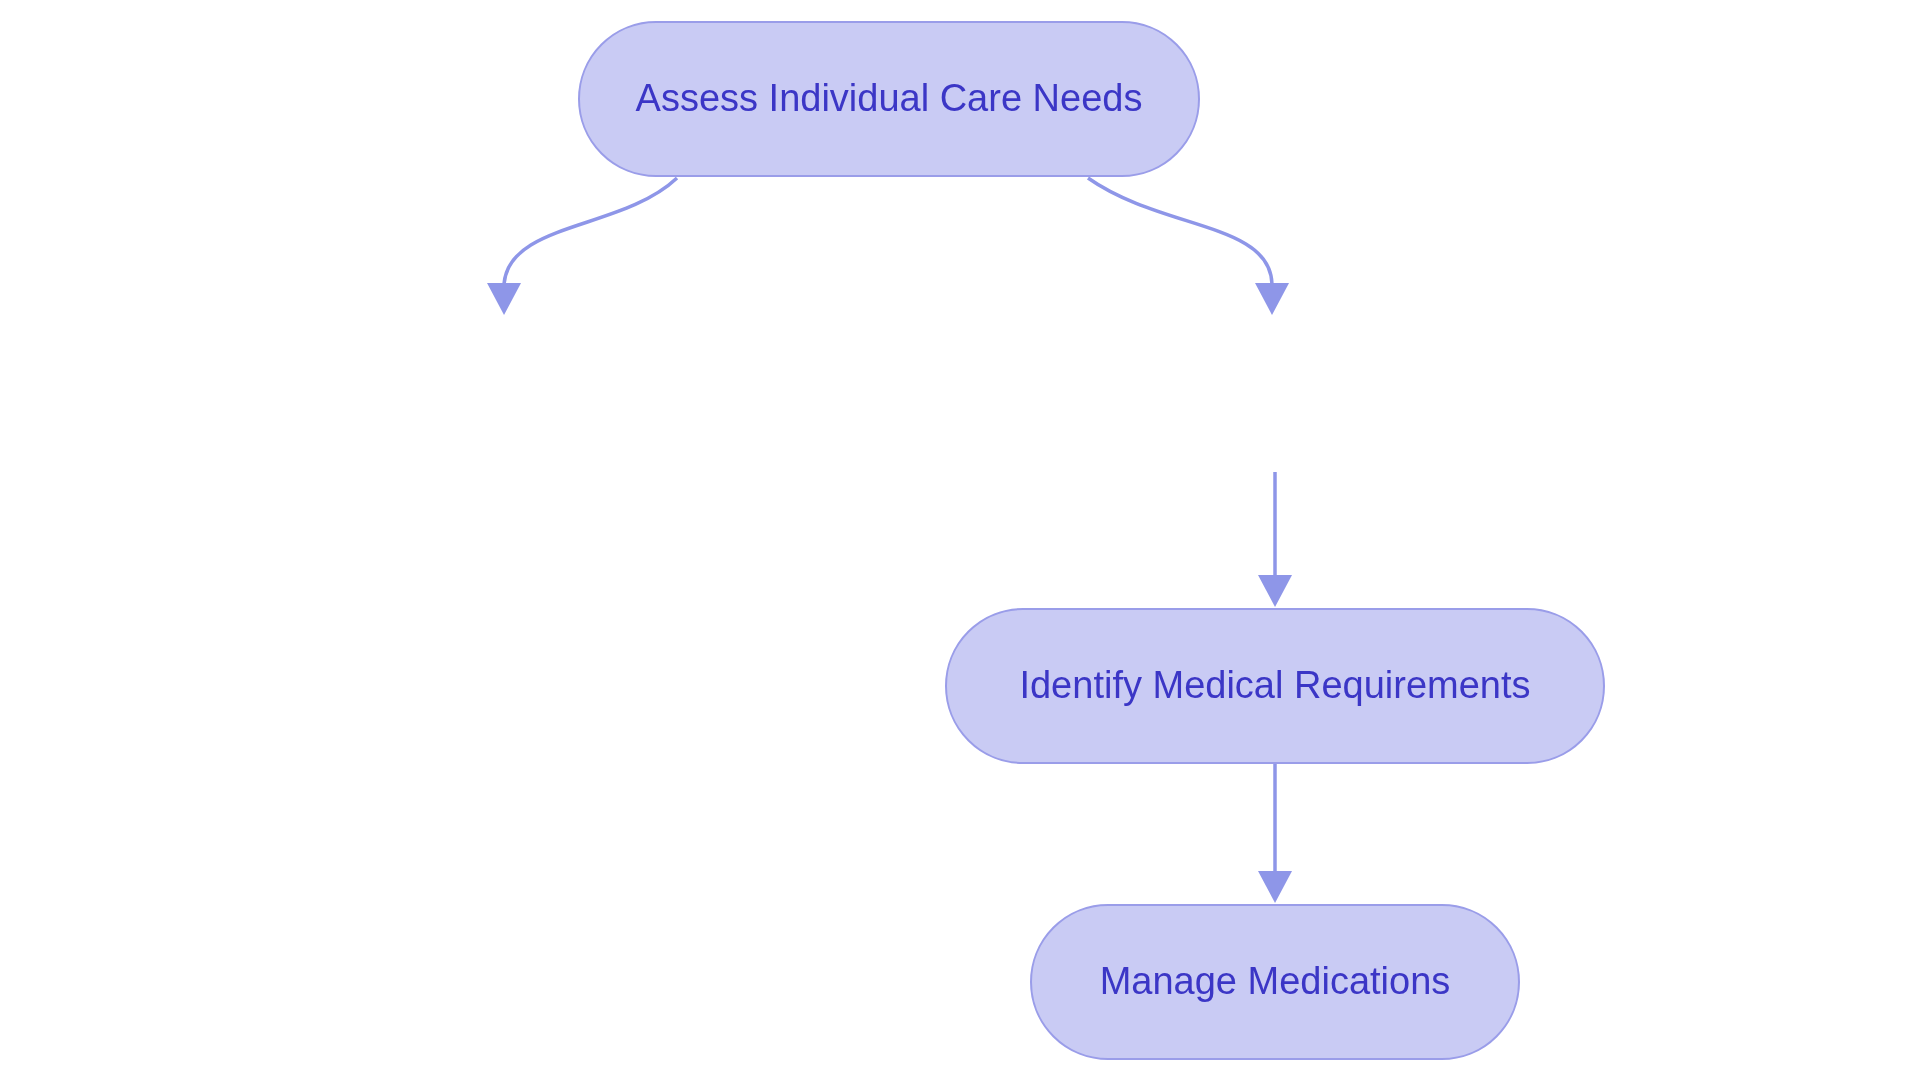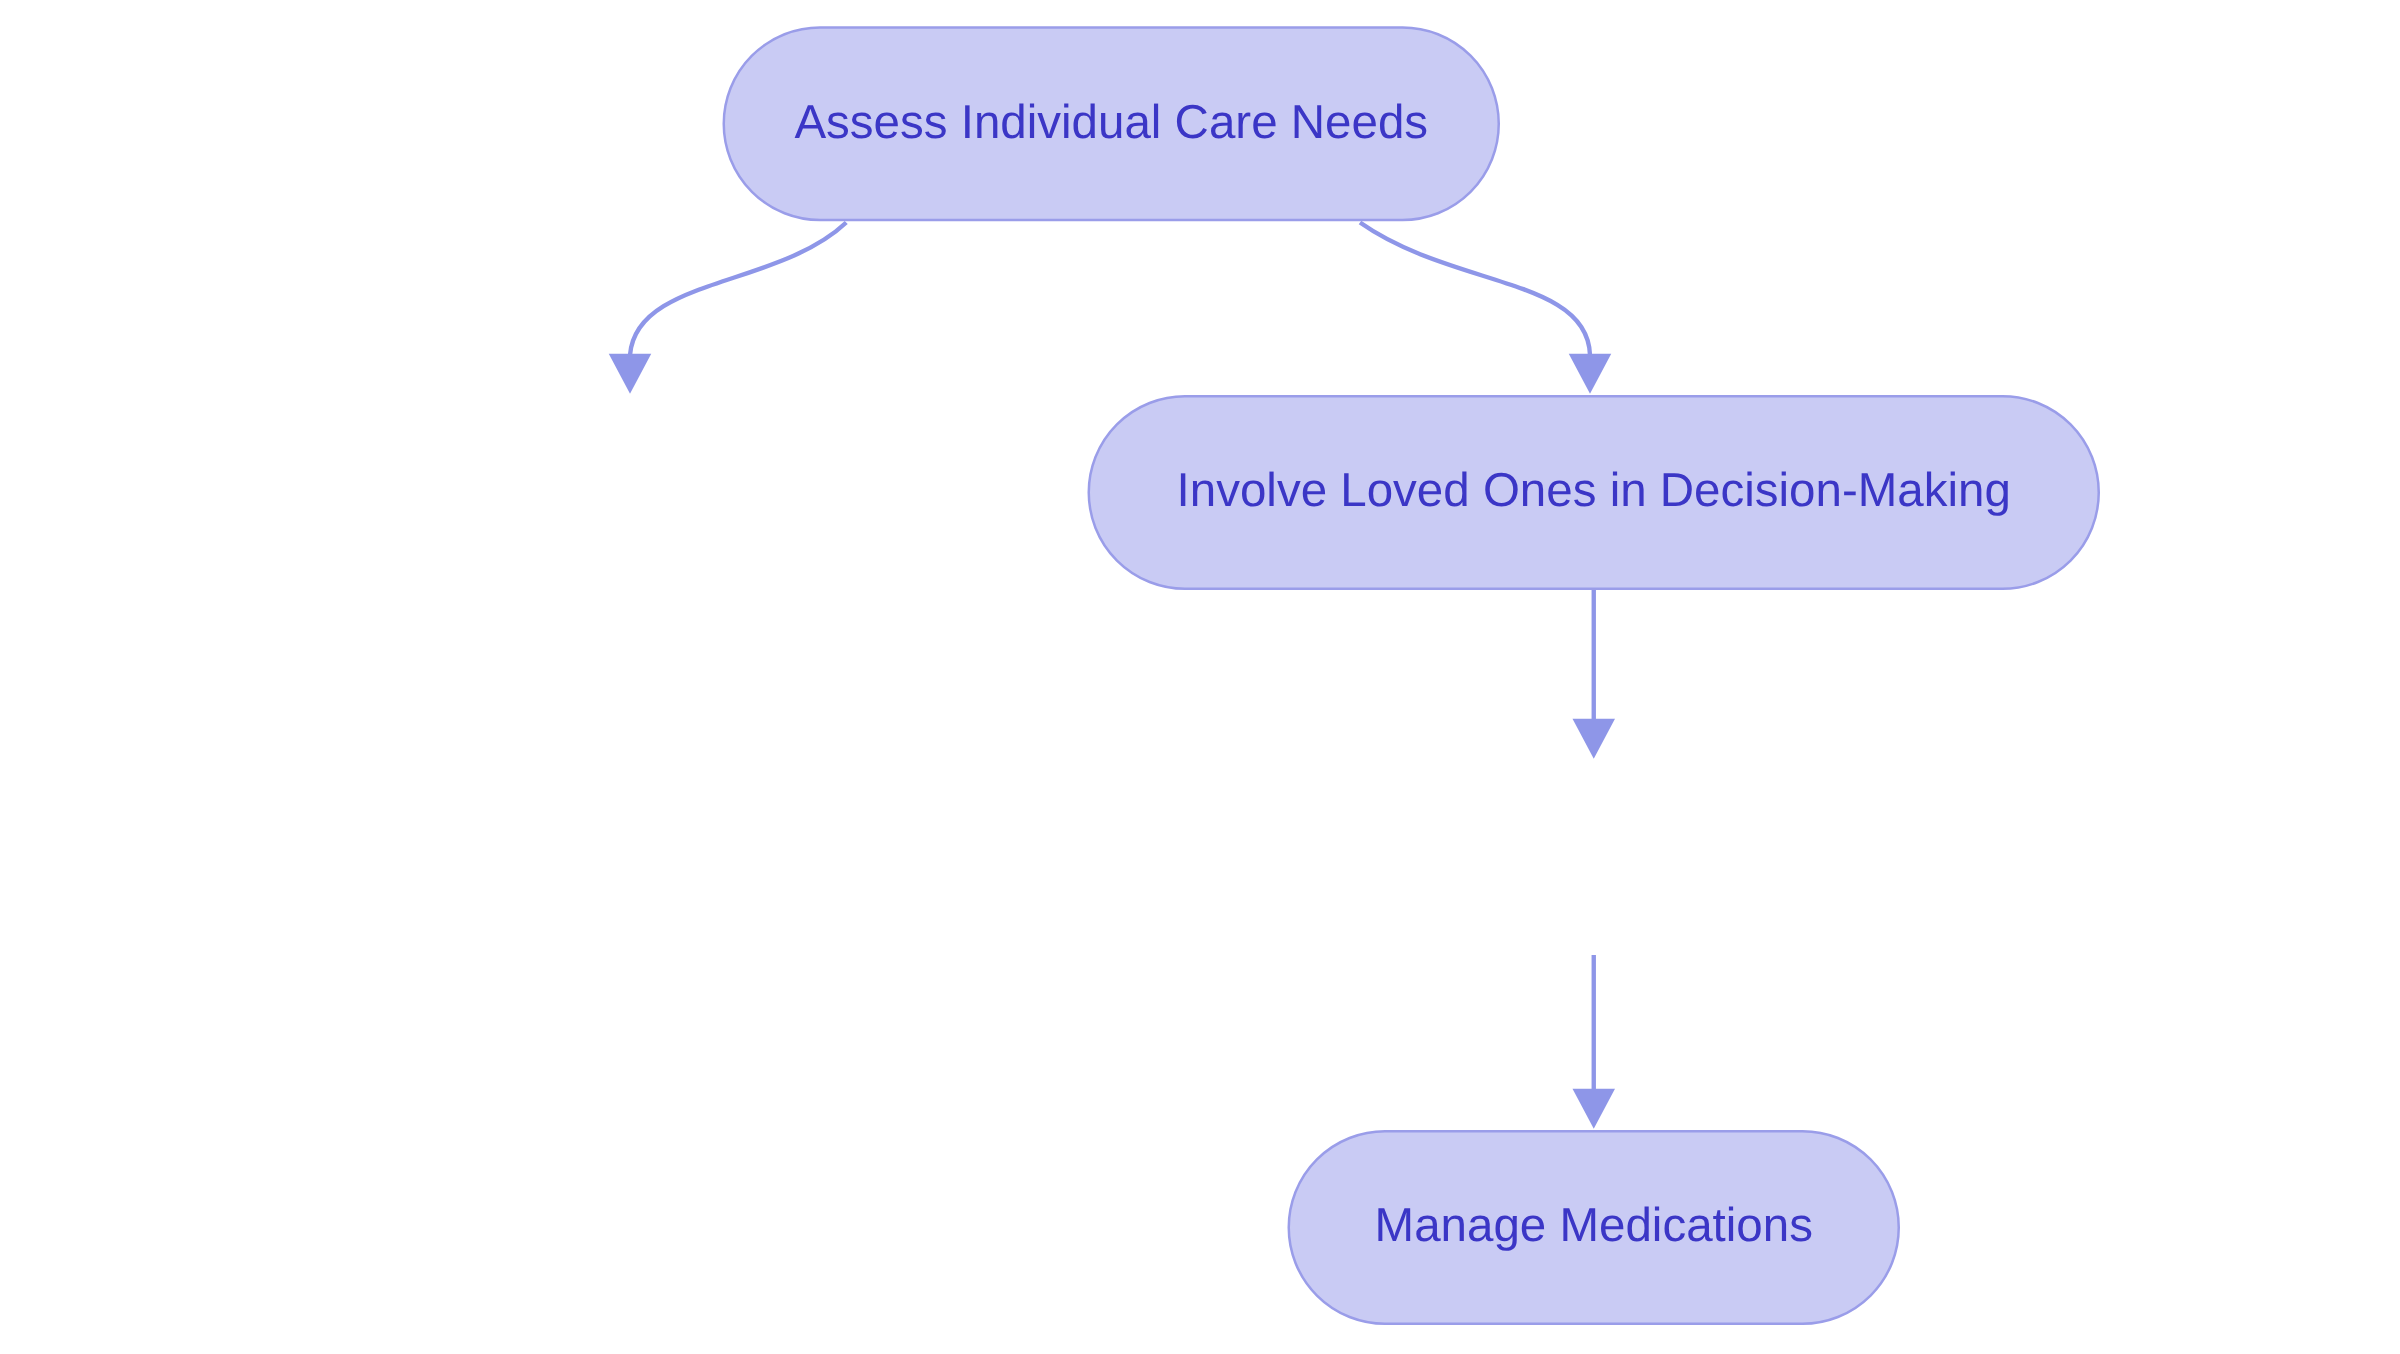--- a/index.html
+++ b/index.html
@@ -64,20 +64,20 @@
       <polygon points="1255,283 1289,283 1272,315" fill="#8e96e8"></polygon>
       <path d="M 1275 472 L 1275 578" fill="none" stroke="#8e96e8" stroke-width="3.5" stroke-linecap="butt"></path>
       <polygon points="1258,575 1292,575 1275,607" fill="#8e96e8"></polygon>
       <path d="M 1275 764 L 1275 873" fill="none" stroke="#8e96e8" stroke-width="3.5" stroke-linecap="butt"></path>
       <polygon points="1258,871 1292,871 1275,903" fill="#8e96e8"></polygon>
     </svg>
   <div id="node-layer">
       <div class="node" style="left: 578px; top: 21px; width: 622px; height: 156px;">
     <span class="node-label">Assess Individual Care Needs</span>
   </div>
-      <div class="node" style="left: 870px; top: 316px; width: 810px; height: 156px;">
-    <span class="node-label">Involve Loved Ones in Decision-Making</span>
+      <div class="node" style="left: 945px; top: 608px; width: 660px; height: 156px;">
+    <span class="node-label">Identify Medical Requirements</span>
   </div>
       <div class="node" style="left: 1030px; top: 904px; width: 490px; height: 156px;">
     <span class="node-label">Manage Medications</span>
   </div>
     </div>
 </div>
 
 </body></html>

